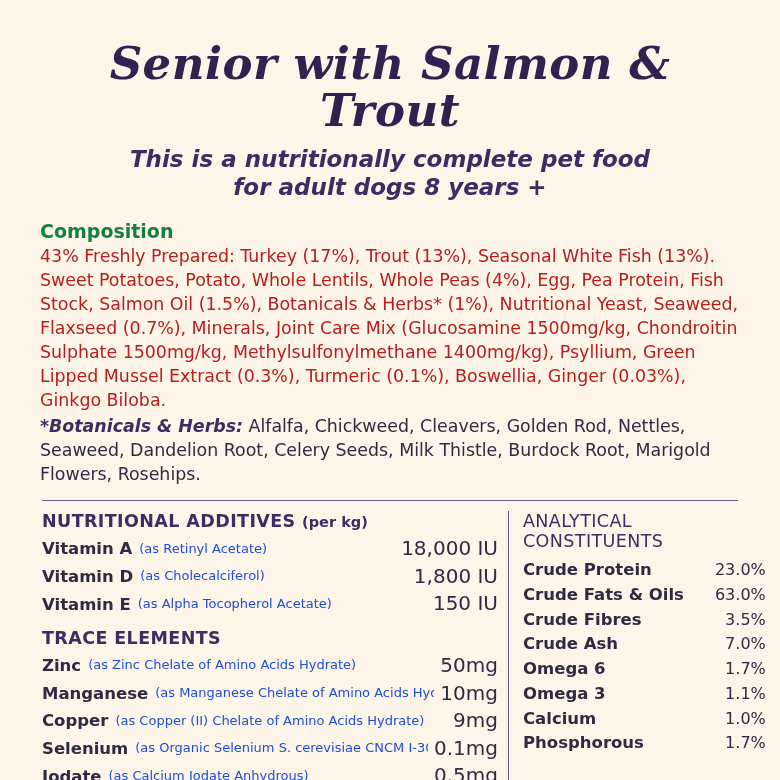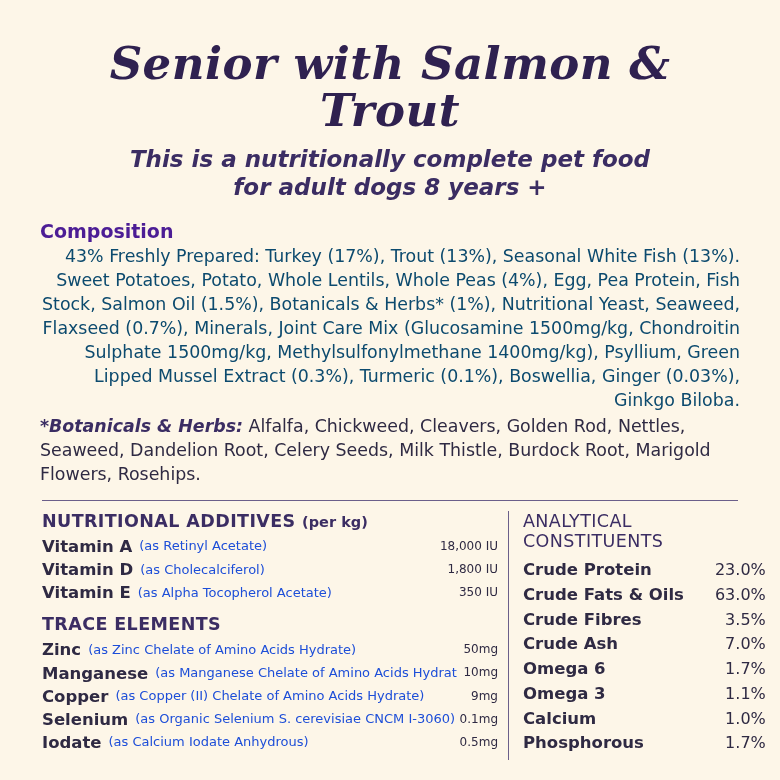--- a/index.html
+++ b/index.html
@@ -37,29 +37,29 @@
     font-style: italic;
     font-weight: bold;
     font-size: 23px;
     line-height: 1.25;
     color: #3b2d63;
     margin: 0 0 18px 0;
   }
   .section-head {
     font-weight: bold;
     font-size: 19px;
-    color: #4c1d95;
+    color: #15803d;
     margin: 0 0 2px 6px;
   }
   .composition-body {
     font-size: 17.4px;
     line-height: 1.38;
-    color: #0c4a6e;
+    color: #b91c1c;
     margin: 0 6px 0 6px;
-    text-align: right;
+    text-align: left;
   }
   .botanicals {
     font-size: 17.4px;
     line-height: 1.38;
     color: #2f2a43;
     margin: 2px 6px 0 6px;
   }
   .botanicals .lead {
     font-style: italic;
     font-weight: bold;
@@ -118,21 +118,21 @@
   }
   .note {
     font-size: 13px;
     color: #1d4ed8;
     margin-left: 7px;
     flex: 1;
     white-space: nowrap;
     overflow: hidden;
   }
   .val {
-    font-size: 12px;
+    font-size: 20px;
     color: #2f2a43;
     white-space: nowrap;
     margin-left: 6px;
   }
   .trace-head {
     margin-top: 10px;
   }
   .ac-head {
     font-weight: normal;
     font-size: 17.5px;
@@ -194,21 +194,21 @@
           <span class="val">18,000 IU</span>
         </div>
         <div class="row">
           <span class="nm">Vitamin D</span>
           <span class="note">(as Cholecalciferol)</span>
           <span class="val">1,800 IU</span>
         </div>
         <div class="row">
           <span class="nm">Vitamin E</span>
           <span class="note">(as Alpha Tocopherol Acetate)</span>
-          <span class="val">350 IU</span>
+          <span class="val">150 IU</span>
         </div>
       </div>
 
       <div class="sub-head trace-head">TRACE ELEMENTS</div>
       <div class="rows">
         <div class="row">
           <span class="nm">Zinc</span>
           <span class="note">(as Zinc Chelate of Amino Acids Hydrate)</span>
           <span class="val">50mg</span>
         </div>

